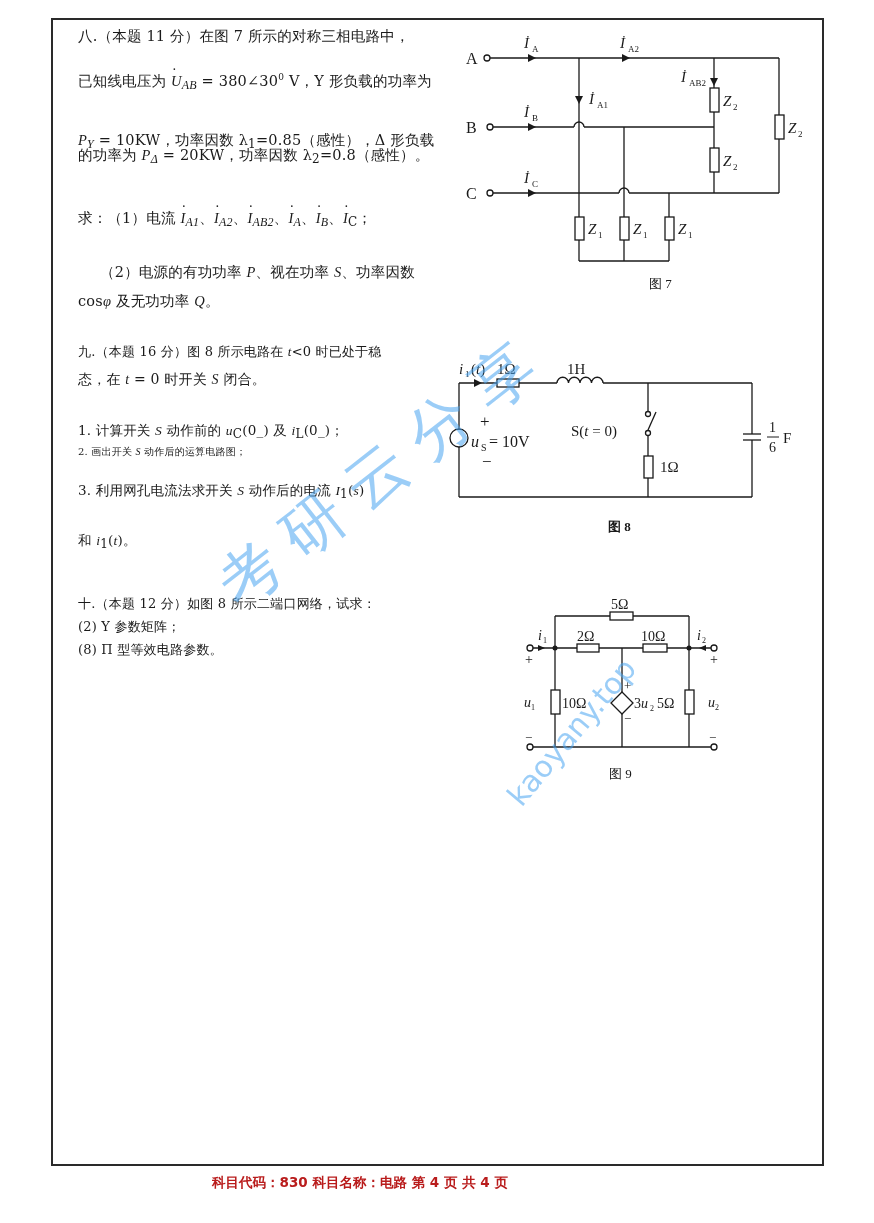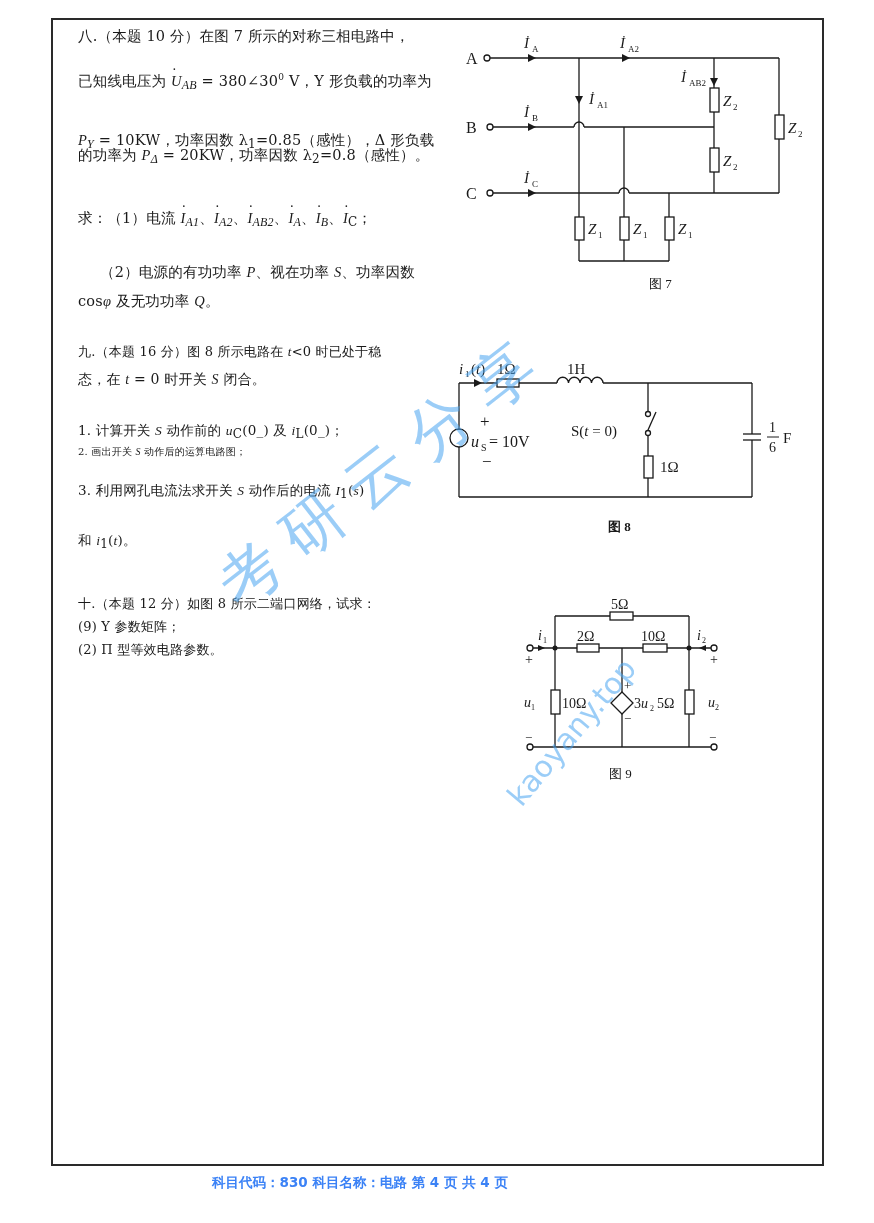--- a/index.html
+++ b/index.html
@@ -6,52 +6,52 @@
   body{width:874px;height:1223px;position:relative;overflow:hidden;
        font-family:"DejaVu Serif","Liberation Serif",serif;color:#1a1a1a;}
   #frame{position:absolute;left:51px;top:18px;width:773px;height:1148px;
          border:2px solid #2a2a2a;border-top-width:2px;box-sizing:border-box;}
   .ln{position:absolute;left:78px;font-size:14.5px;line-height:20px;white-space:nowrap;letter-spacing:0.2px;}
   .ln i{font-style:italic;font-family:"Liberation Serif","DejaVu Serif",serif;}
   .ln sub{font-size:12px;vertical-align:-3px;}
   .dot{position:relative;display:inline-block;}
   .dot::before{content:"·";position:absolute;left:1px;top:-11px;font-size:14px;font-style:normal;}
   #footer{position:absolute;left:0;width:720px;top:1174px;text-align:center;
-          font-family:"DejaVu Sans","Liberation Sans",sans-serif;font-size:13.5px;font-weight:bold;color:#3b82f6;}
+          font-family:"DejaVu Sans","Liberation Sans",sans-serif;font-size:13.5px;font-weight:bold;color:#b91c1c;}
   svg text{font-family:"Liberation Serif","DejaVu Serif",serif;fill:#1a1a1a;}
   .wm{position:absolute;color:#4aa6f2;opacity:0.55;font-family:"DejaVu Sans",sans-serif;pointer-events:none;}
 </style>
 </head>
 <body>
 
 <div id="frame"></div>
 
 <div>
-  <div class="ln" style="top:26px">八.（本题 10 分）在图 7 所示的对称三相电路中，</div>
+  <div class="ln" style="top:26px">八.（本题 11 分）在图 7 所示的对称三相电路中，</div>
   <div class="ln" style="top:67px">已知线电压为 <i><span class="dot">U</span></i><sub><i>AB</i></sub> = 380∠30<sup style="font-size:9px">0</sup> V，Y 形负载的功率为</div>
   <div class="ln" style="top:130px"><i>P</i><sub><i>Y</i></sub> = 10KW，功率因数 λ<sub>1</sub>=0.85（感性），Δ 形负载</div>
   <div class="ln" style="top:145px">的功率为 <i>P</i><sub><i>Δ</i></sub> = 20KW，功率因数 λ<sub>2</sub>=0.8（感性）。</div>
   <div class="ln" style="top:208px">求：（1）电流 <i><span class="dot">I</span></i><sub><i>A1</i></sub>、<i><span class="dot">I</span></i><sub><i>A2</i></sub>、<i><span class="dot">I</span></i><sub><i>AB2</i></sub>、<i><span class="dot">I</span></i><sub><i>A</i></sub>、<i><span class="dot">I</span></i><sub><i>B</i></sub>、<i><span class="dot">I</span></i><sub>C</sub>；</div>
   <div class="ln" style="top:262px;left:100px">（2）电源的有功功率 <i>P</i>、视在功率 <i>S</i>、功率因数</div>
   <div class="ln" style="top:291px">cos<i>φ</i> 及无功功率 <i>Q</i>。</div>
 </div>
 
 <div>
   <div class="ln" style="top:342px;font-size:13px">九.（本题 16 分）图 8 所示电路在 <i>t</i>&lt;0 时已处于稳</div>
   <div class="ln" style="top:369px;font-size:14px">态，在 <i>t</i> = 0 时开关 <i>S</i> 闭合。</div>
   <div class="ln" style="top:420px;font-size:13.5px">1. 计算开关 <i>S</i> 动作前的 <i>u</i><sub>C</sub>(0_) 及 <i>i</i><sub>L</sub>(0_)；</div>
   <div class="ln" style="top:442px;font-size:10px">2. 画出开关 <i>S</i> 动作后的运算电路图；</div>
   <div class="ln" style="top:480px;font-size:13.5px">3. 利用网孔电流法求开关 <i>S</i> 动作后的电流 <i>I</i><sub>1</sub>(<i>s</i>)</div>
   <div class="ln" style="top:530px;font-size:13.5px">和 <i>i</i><sub>1</sub>(<i>t</i>)。</div>
 </div>
 
 <div>
   <div class="ln" style="top:594px;font-size:13px">十.（本题 12 分）如图 8 所示二端口网络，试求：</div>
-  <div class="ln" style="top:617px;font-size:13px">(9)  Y 参数矩阵；</div>
-  <div class="ln" style="top:640px;font-size:13px">(2)  Π 型等效电路参数。</div>
+  <div class="ln" style="top:617px;font-size:13px">(2)  Y 参数矩阵；</div>
+  <div class="ln" style="top:640px;font-size:13px">(8)  Π 型等效电路参数。</div>
 </div>
 
 <svg style="position:absolute;left:0;top:0" width="874" height="300" viewBox="0 0 874 300">
   <g stroke="#1a1a1a" stroke-width="1.3" fill="none">
 
     <circle cx="487" cy="58" r="3"></circle>
     <circle cx="490" cy="127" r="3"></circle>
     <circle cx="490" cy="193" r="3"></circle>
 
     <line x1="490" y1="58" x2="779" y2="58"></line>

